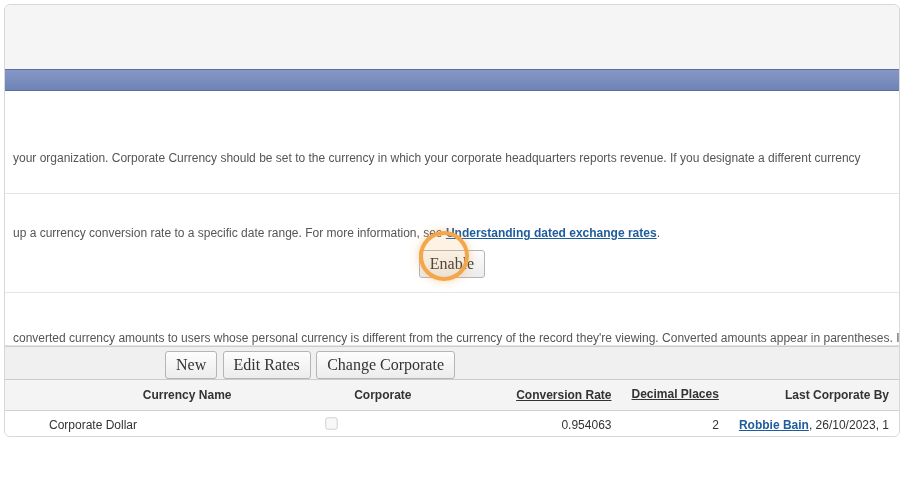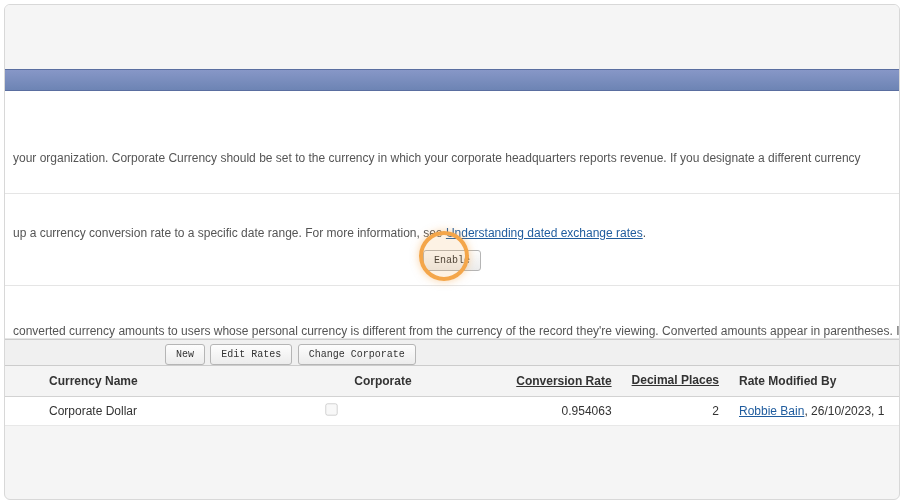--- a/index.html
+++ b/index.html
@@ -11,21 +11,21 @@
       width: 904px;
       height: 504px;
       overflow: hidden;
       position: relative;
     }
     .outer-card {
       border: 1px solid #d8d8d8;
       border-radius: 6px;
       margin: 4px;
       background: #f5f5f5;
-      height: 496px;
+      height: 433px;
       position: relative;
       overflow: hidden;
     }
     .top-grey {
       height: 64px;
       background: #f5f5f5;
     }
     .banner-stripe {
       height: 22px;
       background: linear-gradient(#8797c7, #6d84b4);
@@ -45,51 +45,52 @@
     }
     .hr {
       border: none;
       border-top: 1px solid #e5e5e5;
       margin: 0;
     }
     .link {
       color: #1f5c9e;
       text-decoration: underline;
       cursor: pointer;
+      font-weight: bold;
     }
     .btn {
       display: inline-block;
       border: 1px solid #b5b5b5;
       background: linear-gradient(#fdfdfd, #ececec);
       color: #333;
       border-radius: 3px;
       padding: 4px 10px;
-      font-size: 10px;
+      font-size: 16px;
       cursor: pointer;
-      font-family: Liberation Mono, monospace;
+      font-family: Liberation Serif, serif;
     }
     .center-btn-row {
       text-align: center;
       padding: 10px 0 14px 0;
     }
     .toolbar-row {
       background: #f0f0f0;
       border-top: 1px solid #ccc;
       border-bottom: 1px solid #ccc;
       padding: 4px 0 0 160px;
     }
     .toolbar-row .btn { margin-right: 2px; }
     table.currencies {
       width: 100%;
       border-collapse: collapse;
     }
     table.currencies th {
       background: #f4f4f4;
       font-weight: bold;
-      text-align: left;
+      text-align: right;
       padding: 8px 10px;
       border-bottom: 1px solid #d2d2d2;
       white-space: nowrap;
       font-size: 12px;
     }
     table.currencies th.right { text-align: right; text-decoration: underline; }
     table.currencies td {
       padding: 6px 10px;
       border-bottom: 1px solid #e8e8e8;
       white-space: nowrap;
@@ -159,21 +160,21 @@
     <table class="currencies">
       <thead>
         <tr>
           <th class="col-action"></th>
           <th class="col-name">Currency Name</th>
           <th class="col-corporate" style="text-align:right;">Corporate</th>
           <th class="col-rate right">Conversion Rate</th>
           <th class="col-decimal right" style="line-height:1.1;">
             <div style="text-align:right;">Decimal Places</div>
           </th>
-          <th class="col-modified">Rate Modified By</th>
+          <th class="col-modified">Last Corporate By</th>
         </tr>
       </thead>
       <tbody id="currency-tbody">
       <tr>
             <td class="col-action"></td>
             <td>Corporate Dollar</td>
             <td class="checkbox-cell"><input type="checkbox" disabled="" style=""></td>
             <td class="right">0.954063</td>
             <td class="right">2</td>
             <td><a href="#" class="link">Robbie Bain</a><span>, 26/10/2023, 1</span></td>

